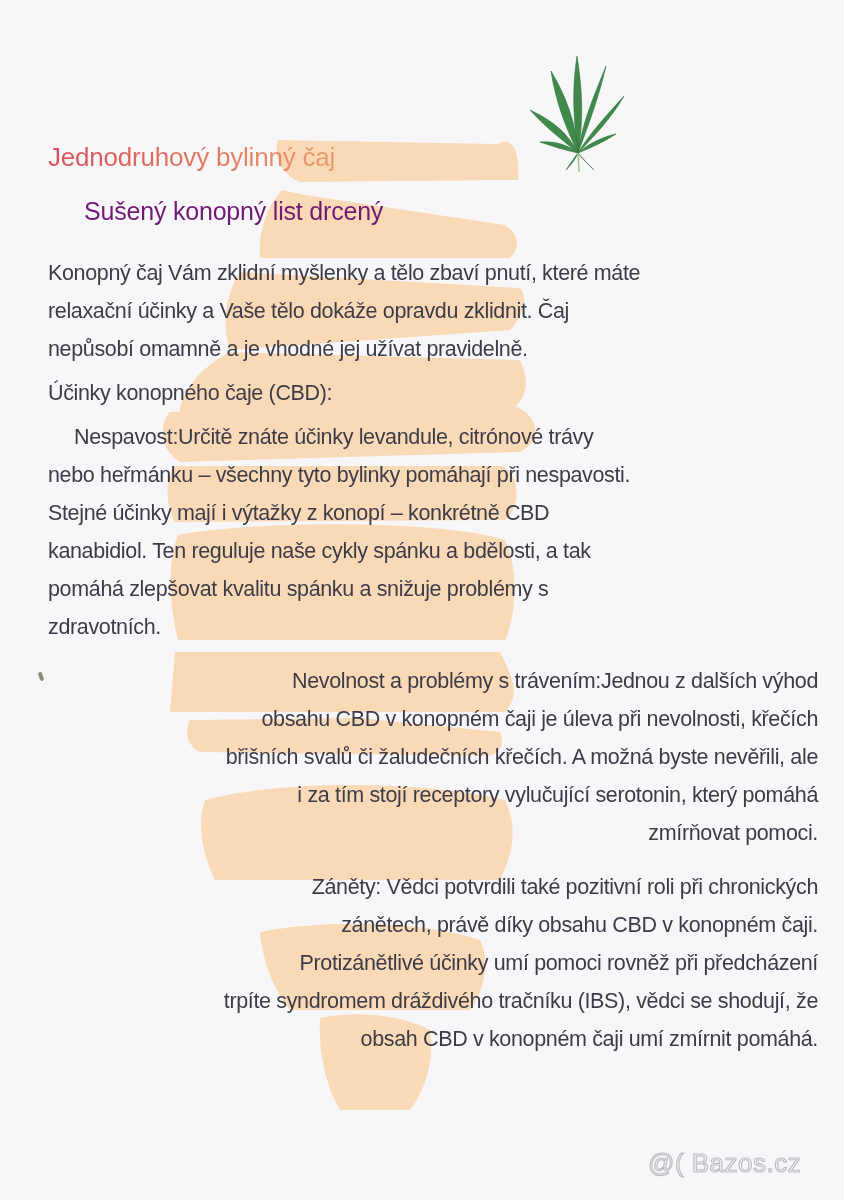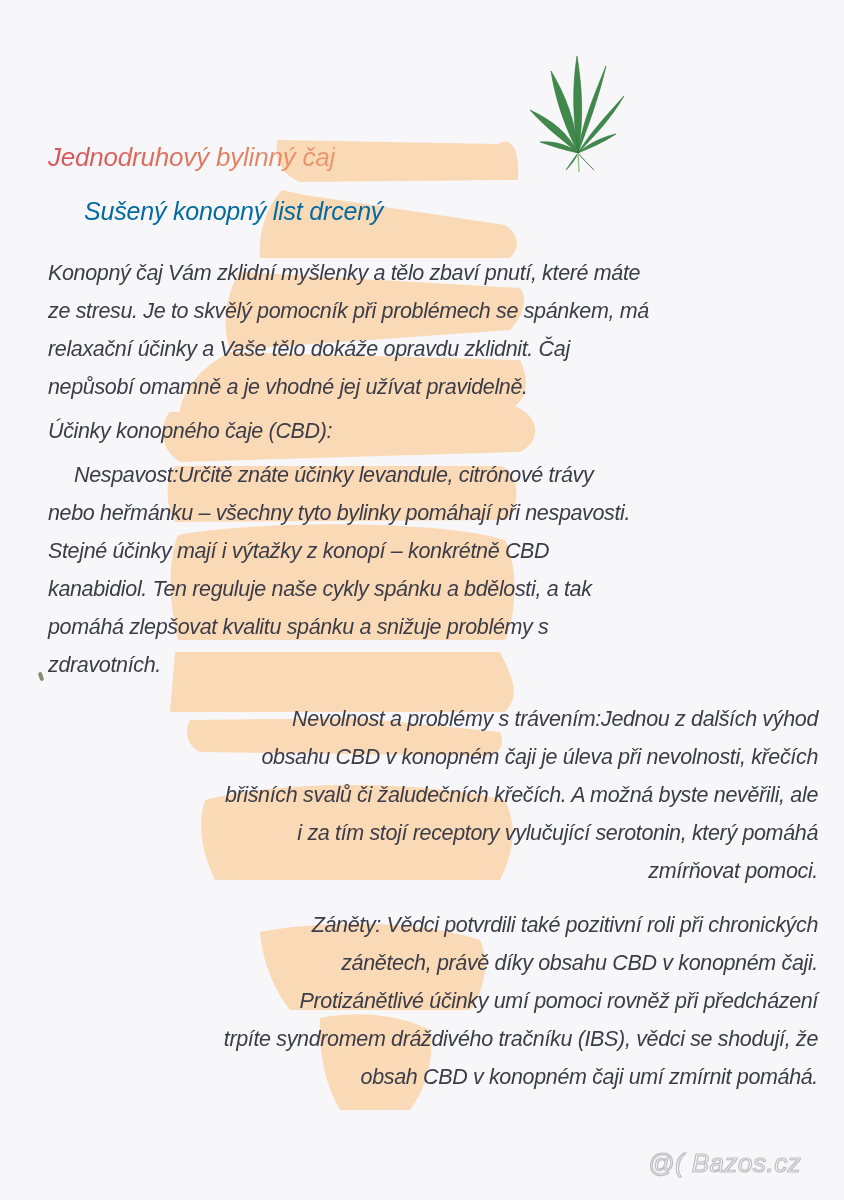--- a/index.html
+++ b/index.html
@@ -3,33 +3,33 @@
   <meta charset="utf-8">
   <style>
     html, body { margin: 0; padding: 0; }
     body {
       width: 844px; height: 1200px; overflow: hidden;
       background: #f6f6f9;
       position: relative;
       font-family: "Liberation Sans", "DejaVu Sans", sans-serif;
       color: #3a3a47;
     }
-    .page { position: absolute; inset: 0; background: #f7f7fa; font-style: italic; }
+    .page { position: absolute; inset: 0; background: #f7f7fa; }
     .leaf { position: absolute; left: 518px; top: 48px; width: 120px; height: 124px; }
     .watermark { position: absolute; left: 0; top: 0; width: 844px; height: 1200px; pointer-events: none; }
     .title1 {
       position: absolute; left: 48px; top: 142px;
       font-size: 26px; color: #d9625b;
       background: linear-gradient(90deg, #d9505a 0%, #e0795f 55%, #e99a6d 100%);
       -webkit-background-clip: text; background-clip: text; -webkit-text-fill-color: transparent;
       letter-spacing: -0.2px; white-space: nowrap;
     }
     .title2 {
       position: absolute; left: 84px; top: 197px;
-      font-size: 25px; color: #0369a1; white-space: nowrap; letter-spacing: -0.2px;
+      font-size: 25px; color: #701a75; white-space: nowrap; letter-spacing: -0.2px;
     }
     .body-text {
       position: absolute; left: 48px; top: 254px; width: 770px;
       font-size: 21.5px; line-height: 38px; letter-spacing: -0.35px;
       color: #3c3c48;
     }
     .para { margin: 0; }
     .para + .para { margin-top: 6px; }
     .line { display: block; white-space: nowrap; }
     .indent { padding-left: 26px; }
@@ -77,21 +77,20 @@
       <path d="M320 1018 C360 1010 400 1015 430 1030 C435 1060 425 1090 410 1110 L340 1110 C325 1085 318 1050 320 1018 Z"></path>
     </g>
   </svg>
 
   <div class="title1">Jednodruhový bylinný čaj</div>
   <div class="title2">Sušený konopný list drcený</div>
 
   <div class="body-text">
     <p class="para">
       <span class="line">Konopný čaj Vám zklidní myšlenky a tělo zbaví pnutí, které máte</span>
-      <span class="line">ze stresu. Je to skvělý pomocník při problémech se spánkem, má</span>
       <span class="line">relaxační účinky a Vaše tělo dokáže opravdu zklidnit. Čaj</span>
       <span class="line">nepůsobí omamně a je vhodné jej užívat pravidelně.</span>
     </p>
     <p class="para">
       <span class="line">Účinky konopného čaje (CBD):</span>
     </p>
     <p class="para">
       <span class="line indent">Nespavost:Určitě znáte účinky levandule, citrónové trávy</span>
       <span class="line">nebo heřmánku – všechny tyto bylinky pomáhají při nespavosti.</span>
       <span class="line">Stejné účinky mají i výtažky z konopí – konkrétně CBD</span>

